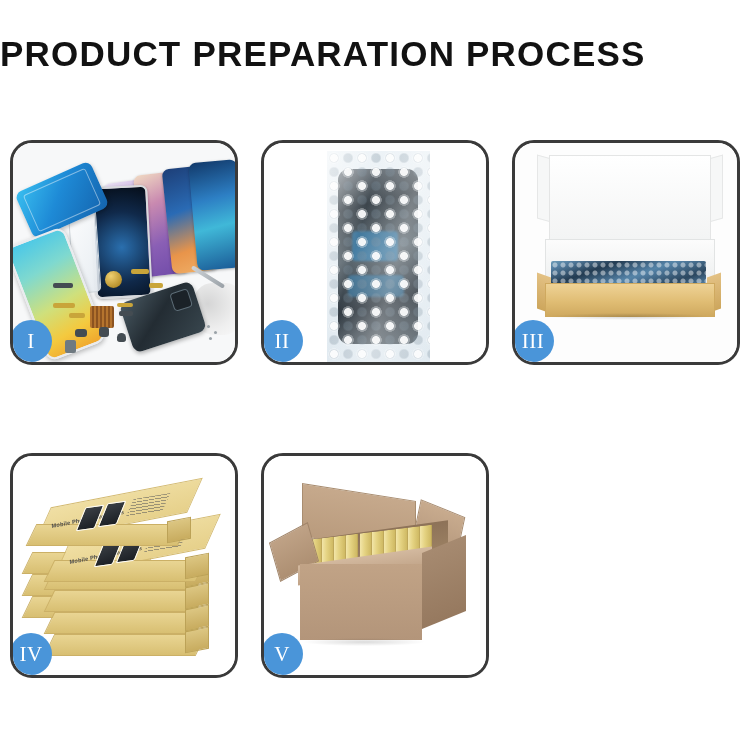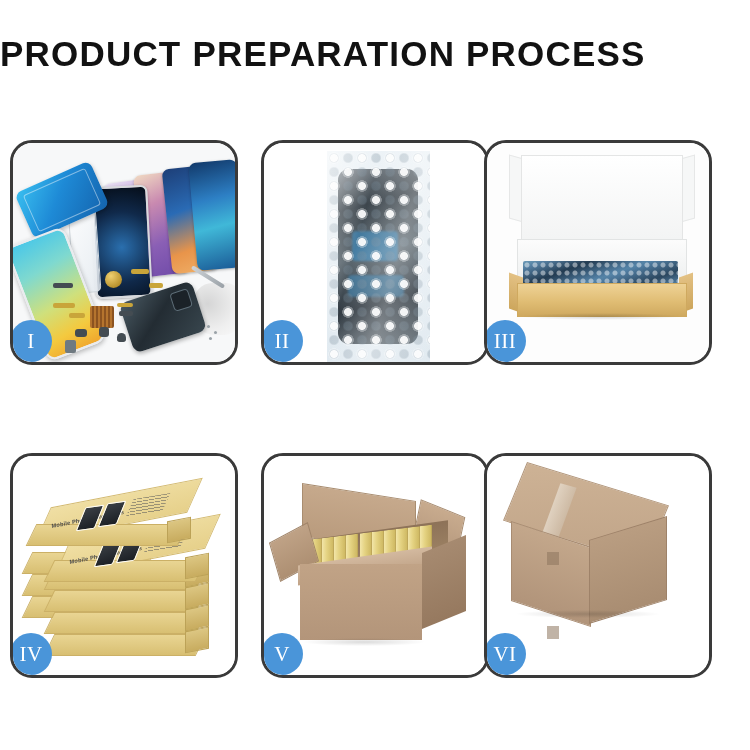--- a/index.html
+++ b/index.html
@@ -57,21 +57,21 @@
     width: 228px;
     height: 225px;
     border: 3px solid #3a3a3a;
     border-radius: 22px;
     background: #ffffff;
     box-sizing: border-box;
     overflow: hidden;
   }
   .step-card.col-0 { left: 0px; }
   .step-card.col-1 { left: 251px; text-decoration: underline; }
-  .step-card.col-2 { left: 474px; }
+  .step-card.col-2 { left: 502px; }
   .step-card.row-0 { top: 0px; }
   .step-card.row-1 { top: 313px; }
 
   .card-photo {
     position: absolute;
     inset: 0;
     overflow: hidden;
     border-radius: 19px;
   }
 
@@ -537,27 +537,14 @@
       </div>
       <div class="p5-flap-left"></div>
       <div class="p5-flap-front"></div>
       <div class="p5-side"></div>
       <div class="p5-front"></div>
       <div class="p6-shadow" style="left:40px; top:182px; width:120px;"></div>
     </div>
     <div class="step-badge">V</div>
   </div>
 
-  <div class="step-card row-1 col-2">
-    <div class="card-photo">
-      <div class="p6-bg"></div>
-      <div class="p6-top"></div>
-      <div class="p6-tape"></div>
-      <div class="p6-left"></div>
-      <div class="p6-right"></div>
-      <div class="p6-tab" style="left:60px; top:96px;"></div>
-      <div class="p6-tab" style="left:60px; top:170px;"></div>
-      <div class="p6-shadow"></div>
-    </div>
-    <div class="step-badge">VI</div>
-  </div>
 
 </div>
 
 </body></html>

